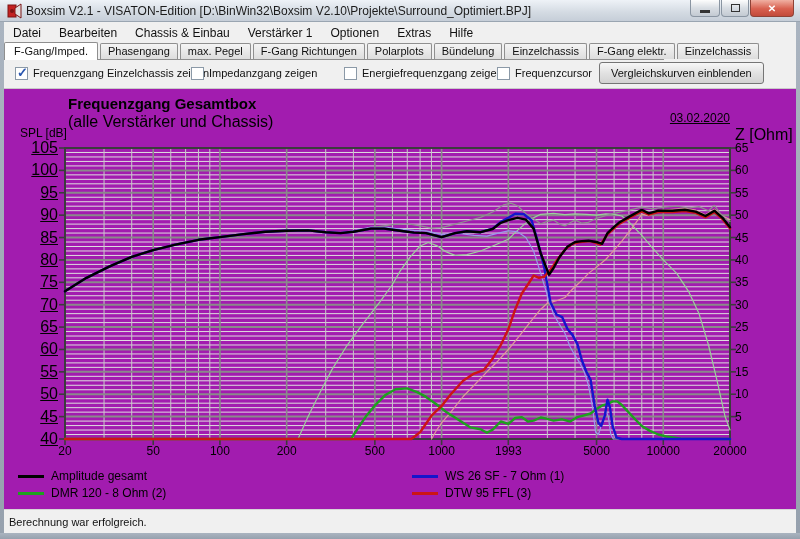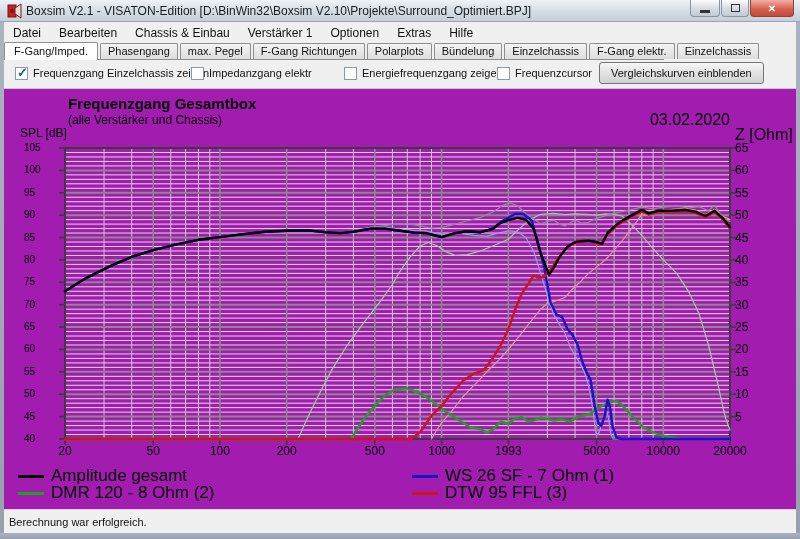--- a/index.html
+++ b/index.html
@@ -34,31 +34,31 @@
   .opt{position:absolute;top:5px;display:flex;align-items:center;gap:5px;height:16px;}
   .cb{width:13px;height:13px;background:#fff;border:1px solid #8b99a7;position:relative;flex:0 0 13px;}
   .cb.checked::after{content:"\2713";position:absolute;left:1px;top:-3px;font-size:13px;font-weight:bold;color:#2b57b0;}
   .opt span.lbl{font-size:11px;color:#111;white-space:nowrap;}
   #cmpbtn{position:absolute;left:595px;top:2px;height:22px;padding:0 11px;font-size:11px;color:#111;
     border:1px solid #757575;border-radius:3px;background:linear-gradient(#f7f7f7,#e2e2e2 50%,#d2d2d2);}
   
   #main{position:absolute;left:4px;top:88px;width:792px;height:421px;background:#a21caf;border-top:1px solid #c9c9c9;}
   .abs{position:absolute;white-space:nowrap;}
   #charttitle{left:64px;top:6px;font-size:15px;font-weight:bold;color:#000;}
-  #chartsub{left:64px;top:24px;font-size:12px;color:#000;}
-  #chartdate{left:560px;top:22px;width:166px;text-align:right;font-size:16px;color:#000;}
+  #chartsub{left:64px;top:24px;font-size:16px;color:#000;}
+  #chartdate{left:560px;top:22px;width:166px;text-align:right;font-size:12px;color:#000;text-decoration:underline;}
   #ylab{left:16px;top:37px;font-size:12px;}
   #zlab{left:731px;top:37px;font-size:16px;}
   #plotsvg{position:absolute;left:55px;top:53px;}
-  .ytick{position:absolute;width:34px;text-align:left;font-size:10px;color:#000;height:14px;line-height:14px;}
+  .ytick{position:absolute;width:34px;text-align:right;font-size:16px;color:#000;height:14px;line-height:14px;text-decoration:underline;}
   .ztick{position:absolute;left:731px;font-size:12px;color:#000;height:14px;line-height:14px;}
   .xtick{position:absolute;width:60px;text-align:center;font-size:12px;color:#000;top:355px;}
   #fhz{left:700px;top:370px;width:58px;text-align:right;font-size:12px;margin-top:48px;}
   .leg-swatch{position:absolute;width:26px;height:0;border-top:3px solid #000;}
-  .leg-text{position:absolute;font-size:17px;color:#000;height:14px;line-height:14px;}
+  .leg-text{position:absolute;font-size:12px;color:#000;height:14px;line-height:14px;}
   
   #statusbar{position:absolute;left:4px;top:509px;width:792px;height:24px;background:#f0f0f0;
     border-top:1px solid #d6d6d6;display:flex;align-items:center;}
   #statusbar span{font-size:11px;color:#111;padding-left:5px;}
   
   .edge{position:absolute;background:linear-gradient(#aab4c0,#96a1ae);}
   #edgeL{left:0;top:22px;width:4px;height:511px;}
   #edgeR{right:0;top:22px;width:4px;height:511px;}
   #edgeB{left:0;bottom:0;width:800px;height:6px;}
 </style>
@@ -112,21 +112,21 @@
     </div>
 
   <div id="optrow">
     <button id="cmpbtn">Vergleichskurven einblenden</button>
   <label class="opt" style="left: 11px;">
         <span class="cb checked"></span>
         <span class="lbl">Frequenzgang Einzelchassis zeigen</span>
       </label>
       <label class="opt" style="left: 187px;">
         <span class="cb"></span>
-        <span class="lbl">Impedanzgang elektr</span>
+        <span class="lbl">Impedanzgang zeigen</span>
       </label>
       <label class="opt" style="left: 340px;">
         <span class="cb"></span>
         <span class="lbl">Energiefrequenzgang zeigen</span>
       </label>
       <label class="opt" style="left: 493px;">
         <span class="cb"></span>
         <span class="lbl">Frequenzcursor</span>
       </label>
     </div>

